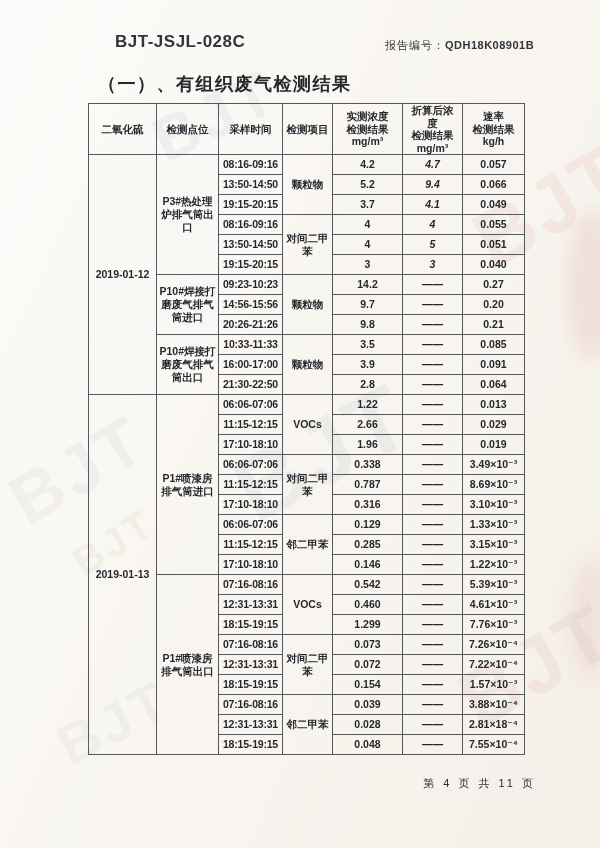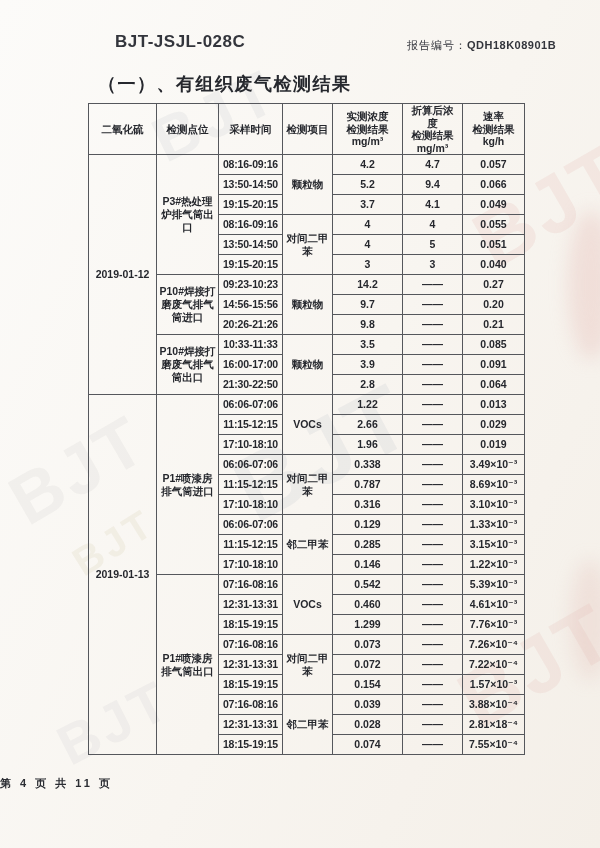--- a/index.html
+++ b/index.html
@@ -43,21 +43,21 @@
   .doc-header { position: absolute; left: 0; top: 0; width: 100%; }
   .form-code {
     position: absolute; left: 115px; top: 32px;
     font-size: 17px; font-weight: bold; color: #33353c;
     letter-spacing: 0.5px;
   }
   .report-no {
     position: absolute; left: 385px; top: 38px;
     font-size: 11px; color: #33353c; white-space: nowrap;
   }
-  .report-no .label { font-weight: normal; letter-spacing: 1px; margin-left: 22px; }
+  .report-no .label { font-weight: normal; letter-spacing: 1px; }
   .report-no .value { font-weight: bold; letter-spacing: 0.5px; }
   
   .section-title {
     position: absolute; left: 98px; top: 72px;
     margin: 0;
     font-size: 18px; font-weight: bold; color: #26282e;
     letter-spacing: 1.5px;
   }
   
   table.results {
@@ -84,26 +84,26 @@
   table.results td {
     height: 19px;
     font-size: 10.5px;
     font-weight: bold;
     line-height: 1.25;
   }
   td.cell-time { font-size: 10px; letter-spacing: -0.2px; white-space: nowrap; margin-top: 28px; }
   td.cell-rate { font-size: 10px; white-space: nowrap; margin-top: 32px; }
   td.cell-point { font-size: 10.5px; line-height: 1.7; padding: 0 4px; }
   td.cell-date { font-size: 10.5px; white-space: nowrap; margin-left: 40px; }
-  td.cell-conv { color: #3a3c42; }
+  td.cell-conv { color: #3a3c42; font-style: italic; }
   
   .page-footer {
     position: absolute; left: 0; top: 776px; width: 536px;
-    text-align: left;
-    font-size: 11px; font-weight: bold; color: #2b2d33;
+    text-align: right;
+    font-size: 11px; font-weight: normal; color: #2b2d33;
     letter-spacing: 3px;
   }
 </style>
 </head>
 <body>
 
 <div class="page">
 
   <span class="wm wm-1">BJT</span>
   <span class="wm wm-2">BJT</span>
@@ -339,21 +339,21 @@
           <td class="cell-rate">3.88×10⁻⁴</td>
         </tr>
         <tr>
           <td class="cell-time">12:31-13:31</td>
           <td class="cell-meas">0.028</td>
           <td class="cell-conv">——</td>
           <td class="cell-rate">2.81×18⁻⁴</td>
         </tr>
         <tr>
           <td class="cell-time">18:15-19:15</td>
-          <td class="cell-meas">0.074</td>
+          <td class="cell-meas">0.048</td>
           <td class="cell-conv">——</td>
           <td class="cell-rate">7.55×10⁻⁴</td>
         </tr>
       </tbody>
   </table>
 
   <div class="page-footer">第 4 页 共 11 页</div>
 
 </div>
 

